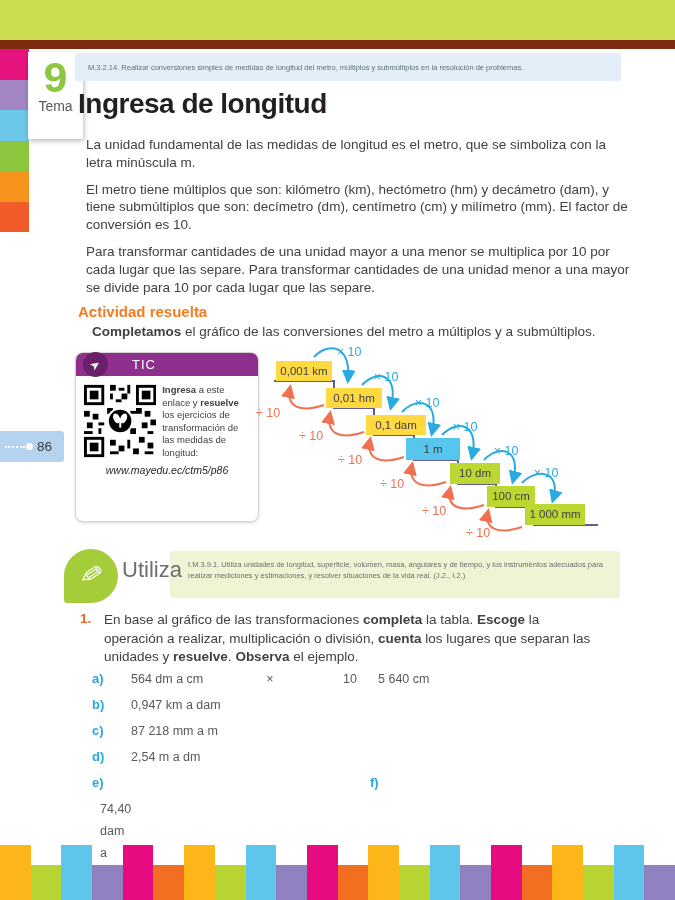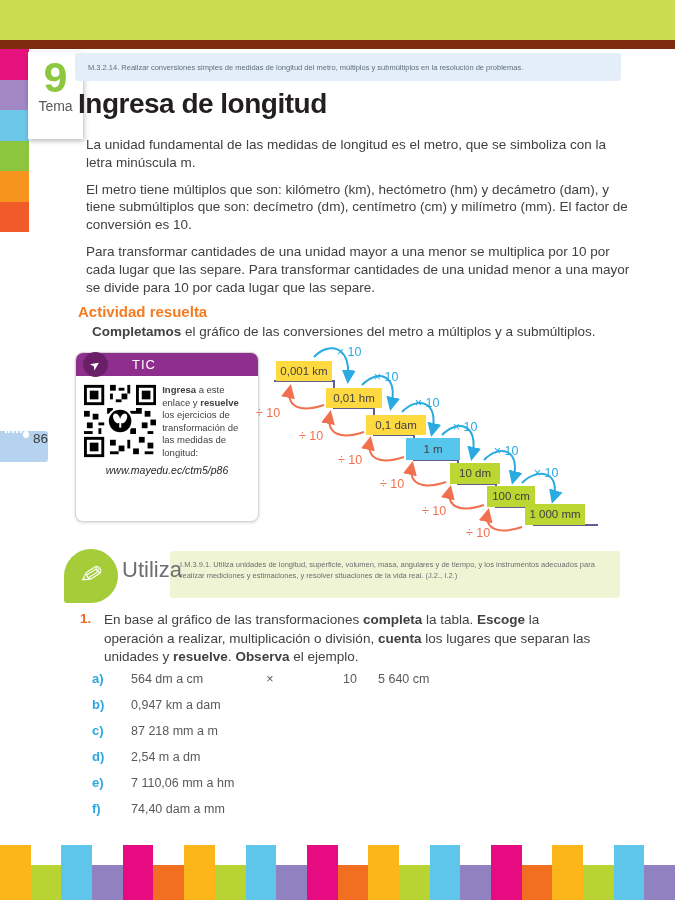--- a/index.html
+++ b/index.html
@@ -36,35 +36,35 @@
     border:1px solid #d5d5d5; border-radius:8px; box-shadow:0 1px 3px rgba(0,0,0,.15); }
   .tic-head { height:23px; background:#8e2f8d; border-radius:7px 7px 0 0; position:relative; }
   .tic-head .circle { position:absolute; left:7px; top:-1px; width:25px; height:25px; border-radius:50%;
     background:#6b1f68; display:flex; align-items:center; justify-content:center; }
   .tic-head .circle span { color:#fff; font-size:12px; transform:rotate(-35deg); }
   .tic-head .tic-label { position:absolute; left:56px; top:4px; color:#fff; font-size:13px; letter-spacing:1px; }
   .tic-body { display:flex; gap:6px; padding:8px 6px 2px 8px; }
   .tic-text { width:92px; font-size:9.5px; line-height:1.32; color:#414042; }
   .tic-url { text-align:center; font-size:10.5px; font-style:italic; font-weight:normal; color:#231f20; margin-top:3px; }
 
-  .page-tab { position:absolute; left:0; top:431px; width:48px; height:31px; background:#b5d3ee;
-    display:flex; align-items:flex-start; border-radius:0 3px 3px 0; }
+  .page-tab { position:absolute; left:0; top:431px; width:64px; height:31px; background:#b5d3ee;
+    display:flex; align-items:center; border-radius:0 3px 3px 0; }
   .tab-dots { width:20px; border-top:2px dotted #fff; margin-left:5px; }
   .tab-dot { width:7px; height:7px; border-radius:50%; background:#fff; margin:0 4px 0 1px; }
   .page-tab .num { font-size:13.5px; color:#3a3a3a; }
 
   .stairs { position:absolute; left:250px; top:347px; }
   .stairs text { font-family:"Liberation Sans","DejaVu Sans",sans-serif; }
   .step-label { font-size:11.5px; fill:#414042; }
   .mul-label { font-size:12.5px; fill:#29abe2; }
   .div-label { font-size:12.5px; fill:#f0704f; }
 
   
   .taller-panel { position:absolute; left:170px; top:551px; width:450px; height:47px; background:#eff4d4;
-    border-radius:3px; padding:8px 12px 0 10px; font-size:7.5px; line-height:1.5; color:#6d6e71; }
+    border-radius:3px; padding:8px 12px 0 18px; font-size:7.5px; line-height:1.5; color:#6d6e71; }
   .pencil-circle { position:absolute; left:64px; top:549px; width:54px; height:54px; background:#a5cd39;
     border-radius:50% 50% 50% 3px; display:flex; align-items:center; justify-content:center; }
   .pencil-circle span { color:#fff; font-size:27px; transform:scaleX(-1) rotate(-12deg); margin-top:-3px; }
   .taller-label { position:absolute; left:122px; top:557px; font-size:22px; color:#6d6e71; }
 
   .exercise { position:absolute; left:80px; top:611px; width:530px; display:flex; }
   .exercise .enum { width:24px; font-size:13.5px; font-weight:bold; color:#f26522; }
   .exercise .etext { width:492px; font-size:13.5px; line-height:1.38; color:#414042; }
 
   .ex-table { position:absolute; left:92px; top:668px; display:grid;
@@ -286,21 +286,20 @@
   <div class="cell c3 row-odd"></div>
   <div class="cell c4 row-odd"></div>
 
   <div class="letter row-even">d)</div>
   <div class="cell c1 row-even">2,54 m a dm</div>
   <div class="cell c2 row-even"></div>
   <div class="cell c3 row-even"></div>
   <div class="cell c4 row-even"></div>
 
   <div class="letter row-odd">e)</div>
-  <div class="cell c1 row-odd">7 110,06 mm a hm</div>
   <div class="cell c2 row-odd"></div>
   <div class="cell c3 row-odd"></div>
   <div class="cell c4 row-odd"></div>
 
   <div class="letter row-even">f)</div>
   <div class="cell c1 row-even">74,40 dam a mm</div>
   <div class="cell c2 row-even"></div>
   <div class="cell c3 row-even"></div>
   <div class="cell c4 row-even"></div>
 </div>

